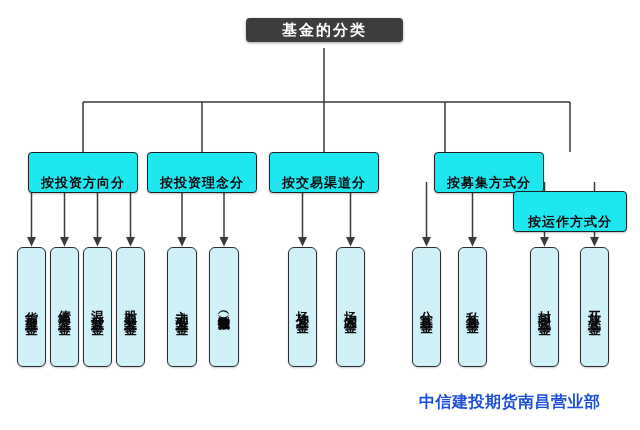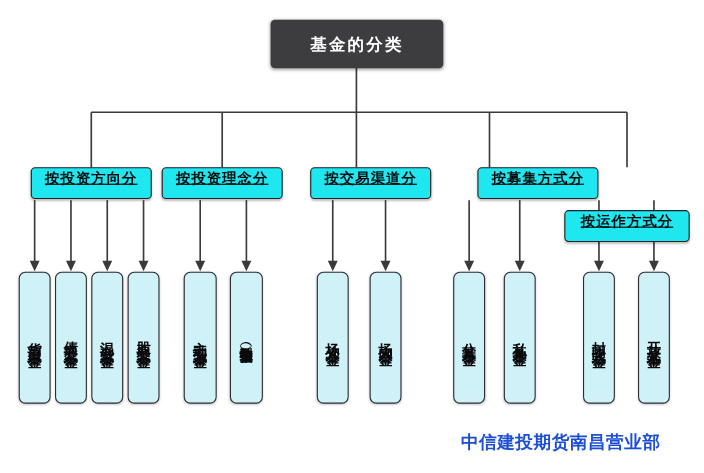--- a/index.html
+++ b/index.html
@@ -4,38 +4,38 @@
 <style>
   html,body{margin:0;padding:0;background:#ffffff;}
   .canvas{
     position:relative;width:640px;height:430px;background:#ffffff;overflow:hidden;
     font-family:"Liberation Sans","DejaVu Sans",sans-serif;
   }
   .connectors{position:absolute;left:0;top:0;width:640px;height:430px;}
 
   
   .root-node{
-    position:absolute;left:246px;top:18px;width:157px;height:44px;
+    position:absolute;left:246px;top:18px;width:157px;height:24px;
     background:#3d3d40;border-radius:4px;
     box-shadow:0 1px 3px rgba(0,0,0,.35);
     display:flex;align-items:center;justify-content:center;
   }
   .root-node span{color:#ffffff;font-size:15px;font-weight:bold;letter-spacing:2px;}
 
   
   .branch{
-    position:absolute;top:152px;height:29px;
+    position:absolute;top:152px;height:41px;
     background:#1fe7ef;border:1.6px solid #1f2227;border-radius:4px;
     box-sizing:border-box;box-shadow:0 1px 2px rgba(0,0,0,.25);
-    display:flex;align-items:flex-start;justify-content:center;text-decoration:underline;
+    display:flex;align-items:flex-end;justify-content:center;
   }
   .branch span{color:#0b0b0e;font-size:13px;font-weight:bold;letter-spacing:1px;}
   .br-0{left:28px;width:110px;}
   .br-1{left:147px;width:110px;}
-  .br-2{left:269px;width:110px;margin-left:13px;}
+  .br-2{left:269px;width:110px;}
   .br-3{left:390px;width:110px;margin-left:44px;}
   .br-4{left:513px;width:114px;margin-top:39px;}
 
   
   .leaf{
     position:absolute;top:247px;height:120px;width:29px;
     background:#cef2f8;border:1.6px solid #2a2d33;border-radius:6px;
     box-sizing:border-box;box-shadow:0 1px 2px rgba(0,0,0,.2);
     display:flex;align-items:center;justify-content:center;
   }

